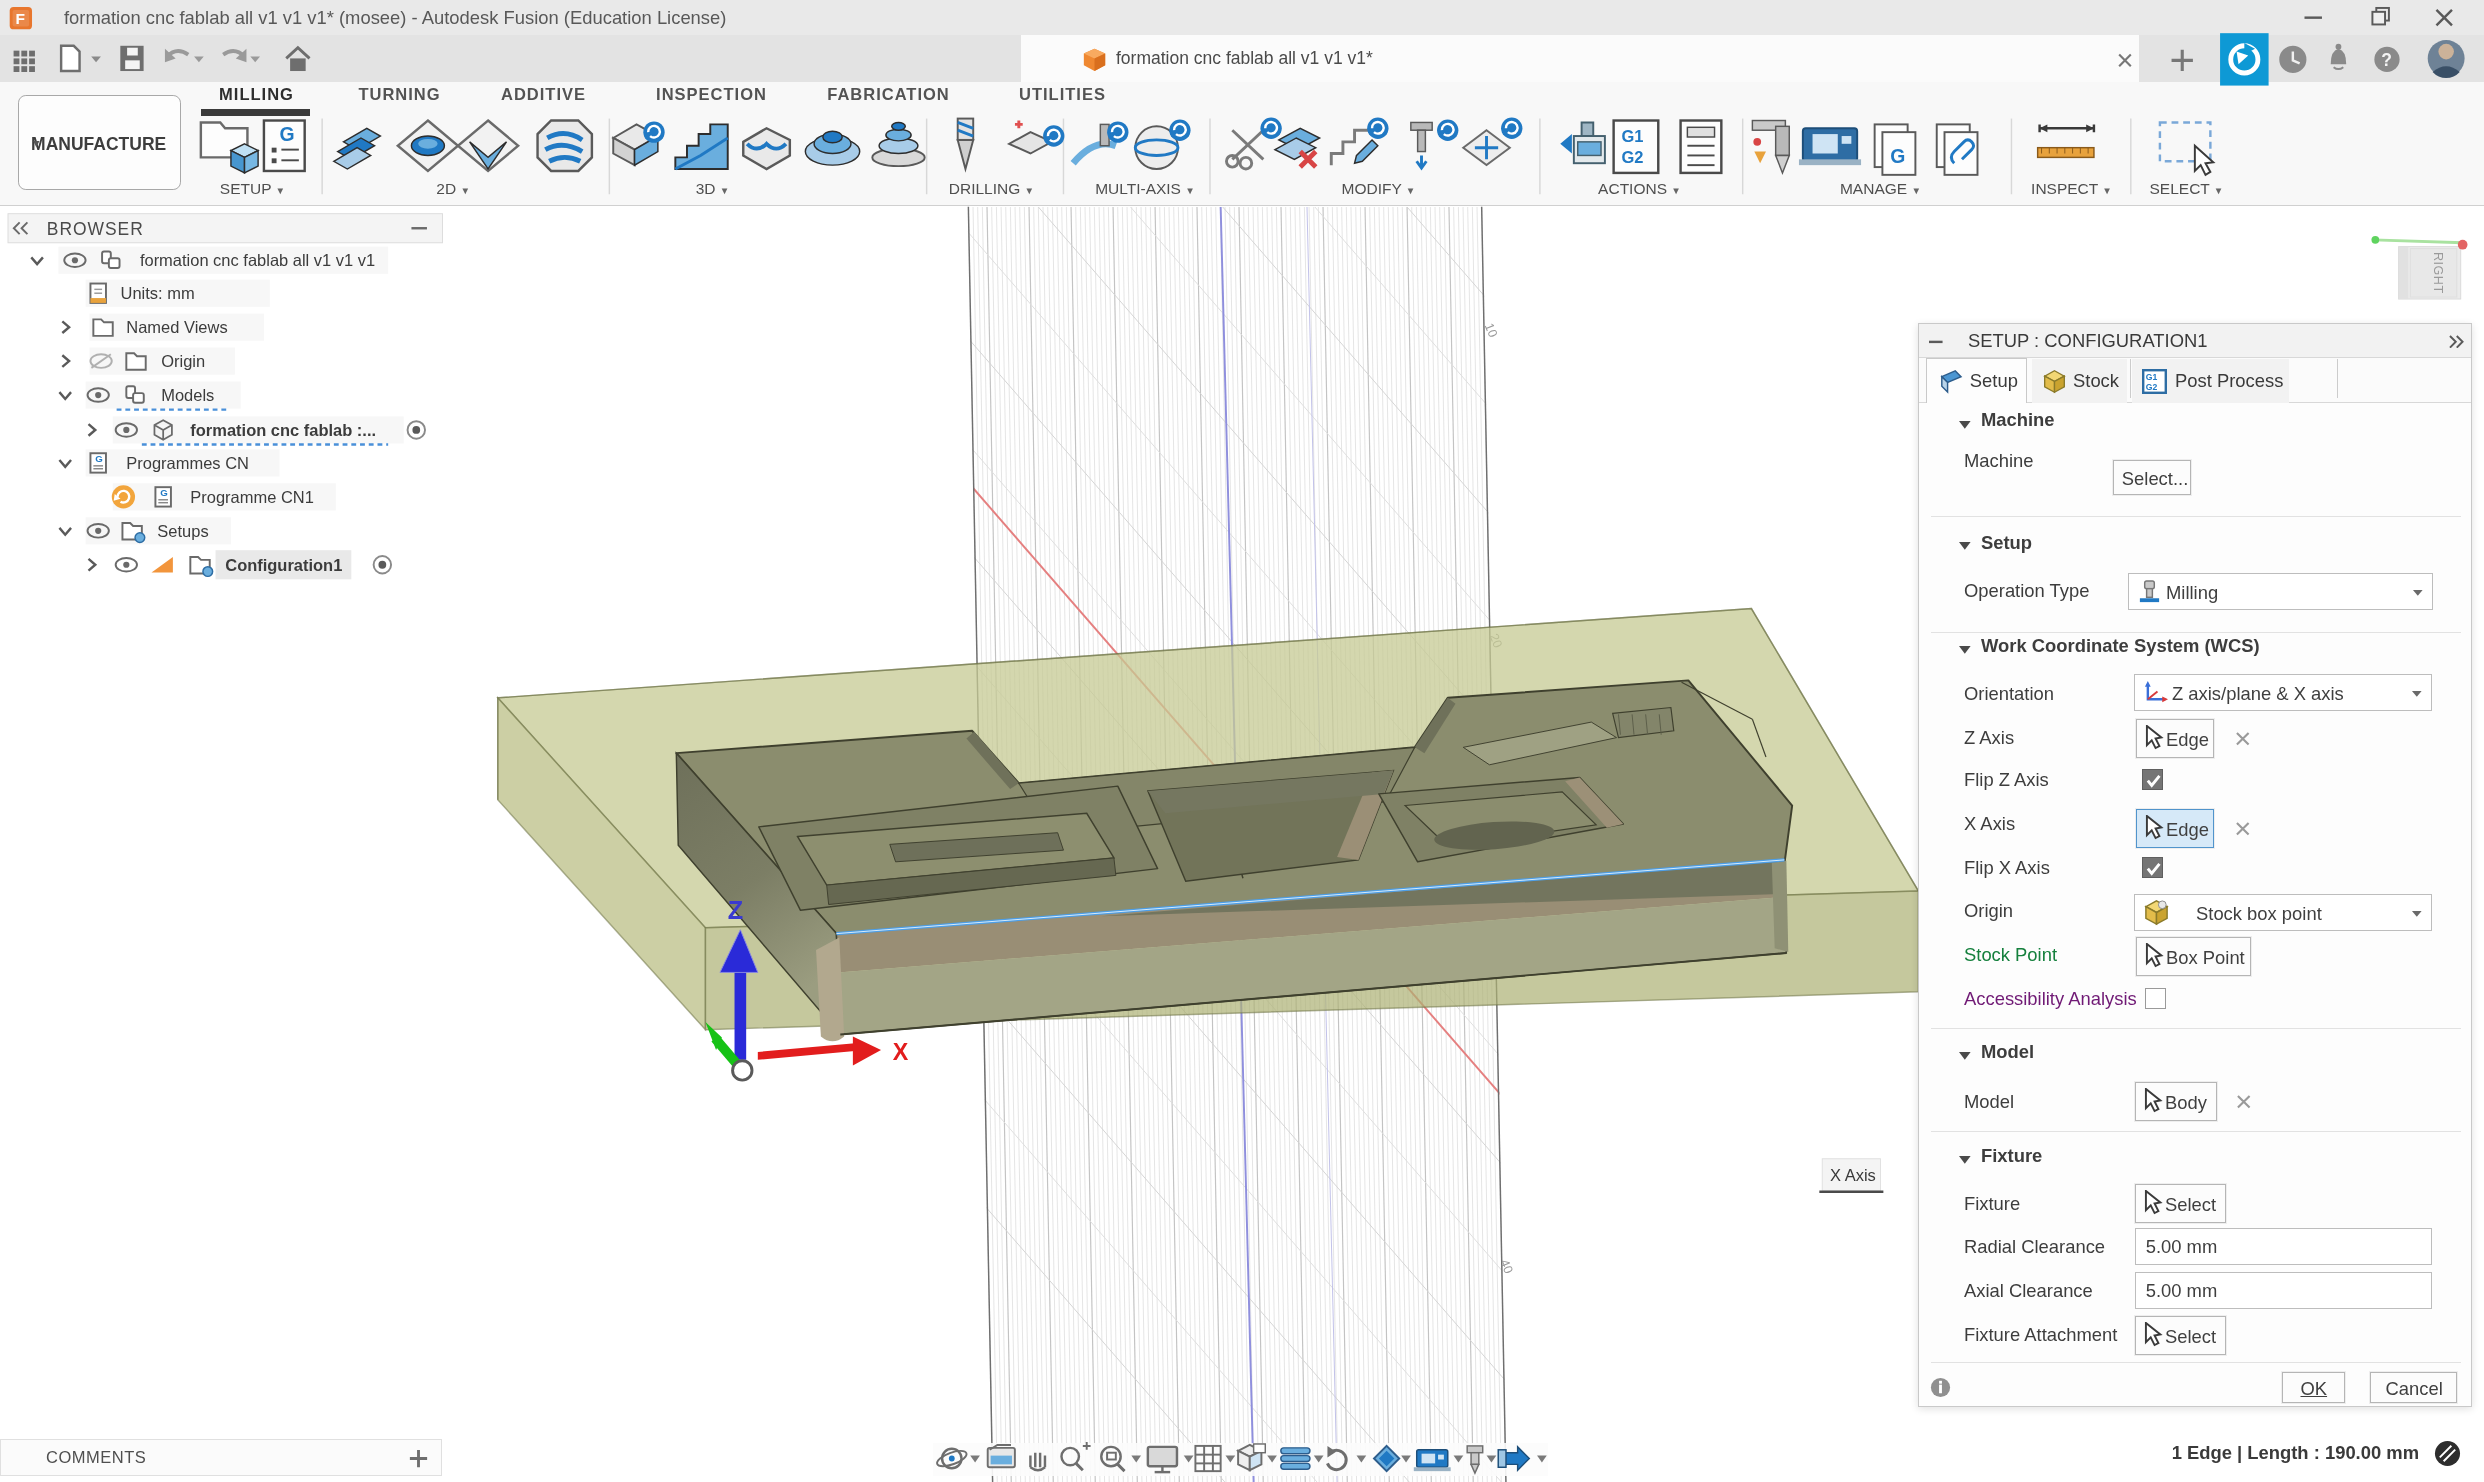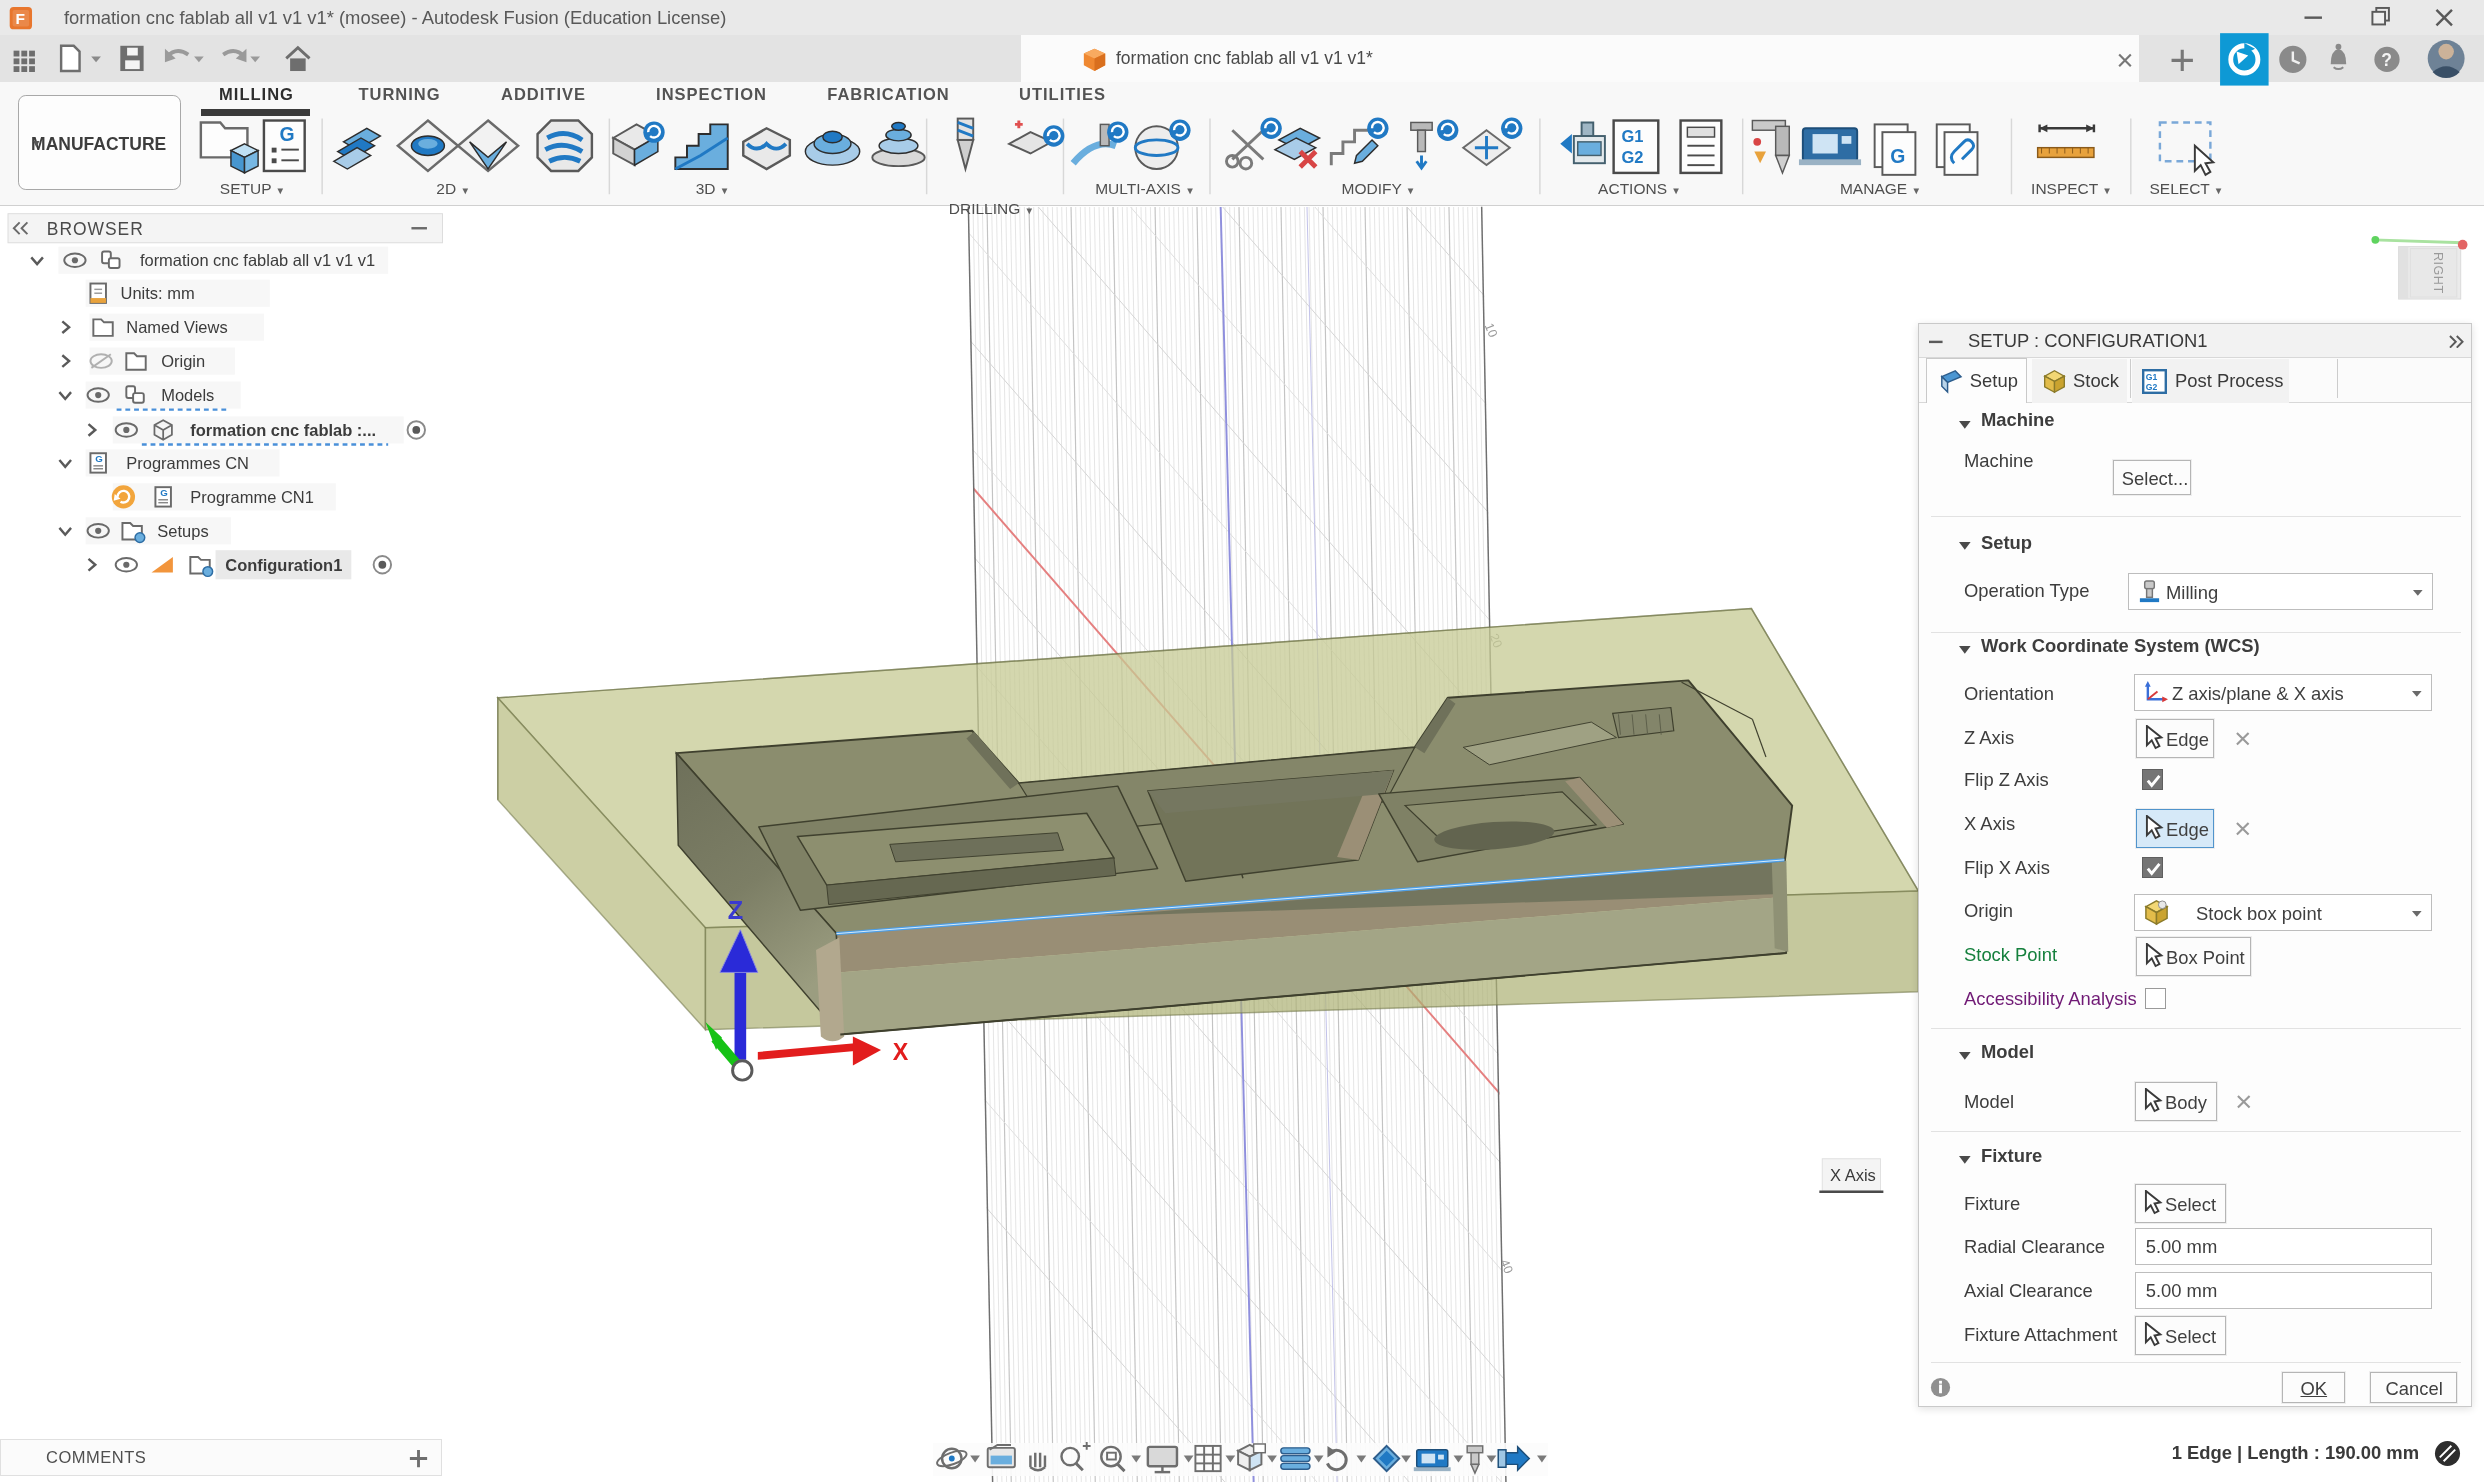--- a/index.html
+++ b/index.html
@@ -251,21 +251,21 @@
   </div>
 <div class="rtab" style="left:179px;color:#2e2e2e;">MILLING</div>
 <div class="rtab" style="left:322px;">TURNING</div>
 <div class="rtab" style="left:466px;">ADDITIVE</div>
 <div class="rtab" style="left:634px;">INSPECTION</div>
 <div class="rtab" style="left:811px;">FABRICATION</div>
 <div class="rtab" style="left:985px;">UTILITIES</div>
 <div class="glabel" style="left:201px;width:103px;text-align:center;">SETUP <v>▼</v></div>
 <div class="glabel" style="left:367px;width:103px;text-align:right;">2D <v>▼</v></div>
 <div class="glabel" style="left:661px;width:103px;text-align:center;">3D <v>▼</v></div>
-<div class="glabel" style="left:940px;width:103px;text-align:center;margin-top:20px;">DRILLING <v>▼</v></div>
+<div class="glabel" style="left:940px;width:103px;text-align:center;">DRILLING <v>▼</v></div>
 <div class="glabel" style="left:1081px;width:128px;text-align:center;">MULTI-AXIS <v>▼</v></div>
 <div class="glabel" style="left:1327px;width:103px;text-align:center;">MODIFY <v>▼</v></div>
 <div class="glabel" style="left:1588px;width:103px;text-align:center;">ACTIONS <v>▼</v></div>
 <div class="glabel" style="left:1829px;width:103px;text-align:center;">MANAGE <v>▼</v></div>
 <div class="glabel" style="left:2020px;width:103px;text-align:center;">INSPECT <v>▼</v></div>
 <div class="glabel" style="left:2135px;width:103px;text-align:center;">SELECT <v>▼</v></div>
 <div id="chrome-svg">
     <svg id="chrome" style="position:absolute;left:0;top:0;" width="2484" height="209" viewBox="0 0 2560 215" xmlns="http://www.w3.org/2000/svg">
 <rect x="10" y="7" width="23" height="23" rx="4" fill="#e8762d"></rect>
 <rect x="13" y="10" width="17" height="17" rx="2" fill="#f7f3ee" opacity="0.15"></rect>

